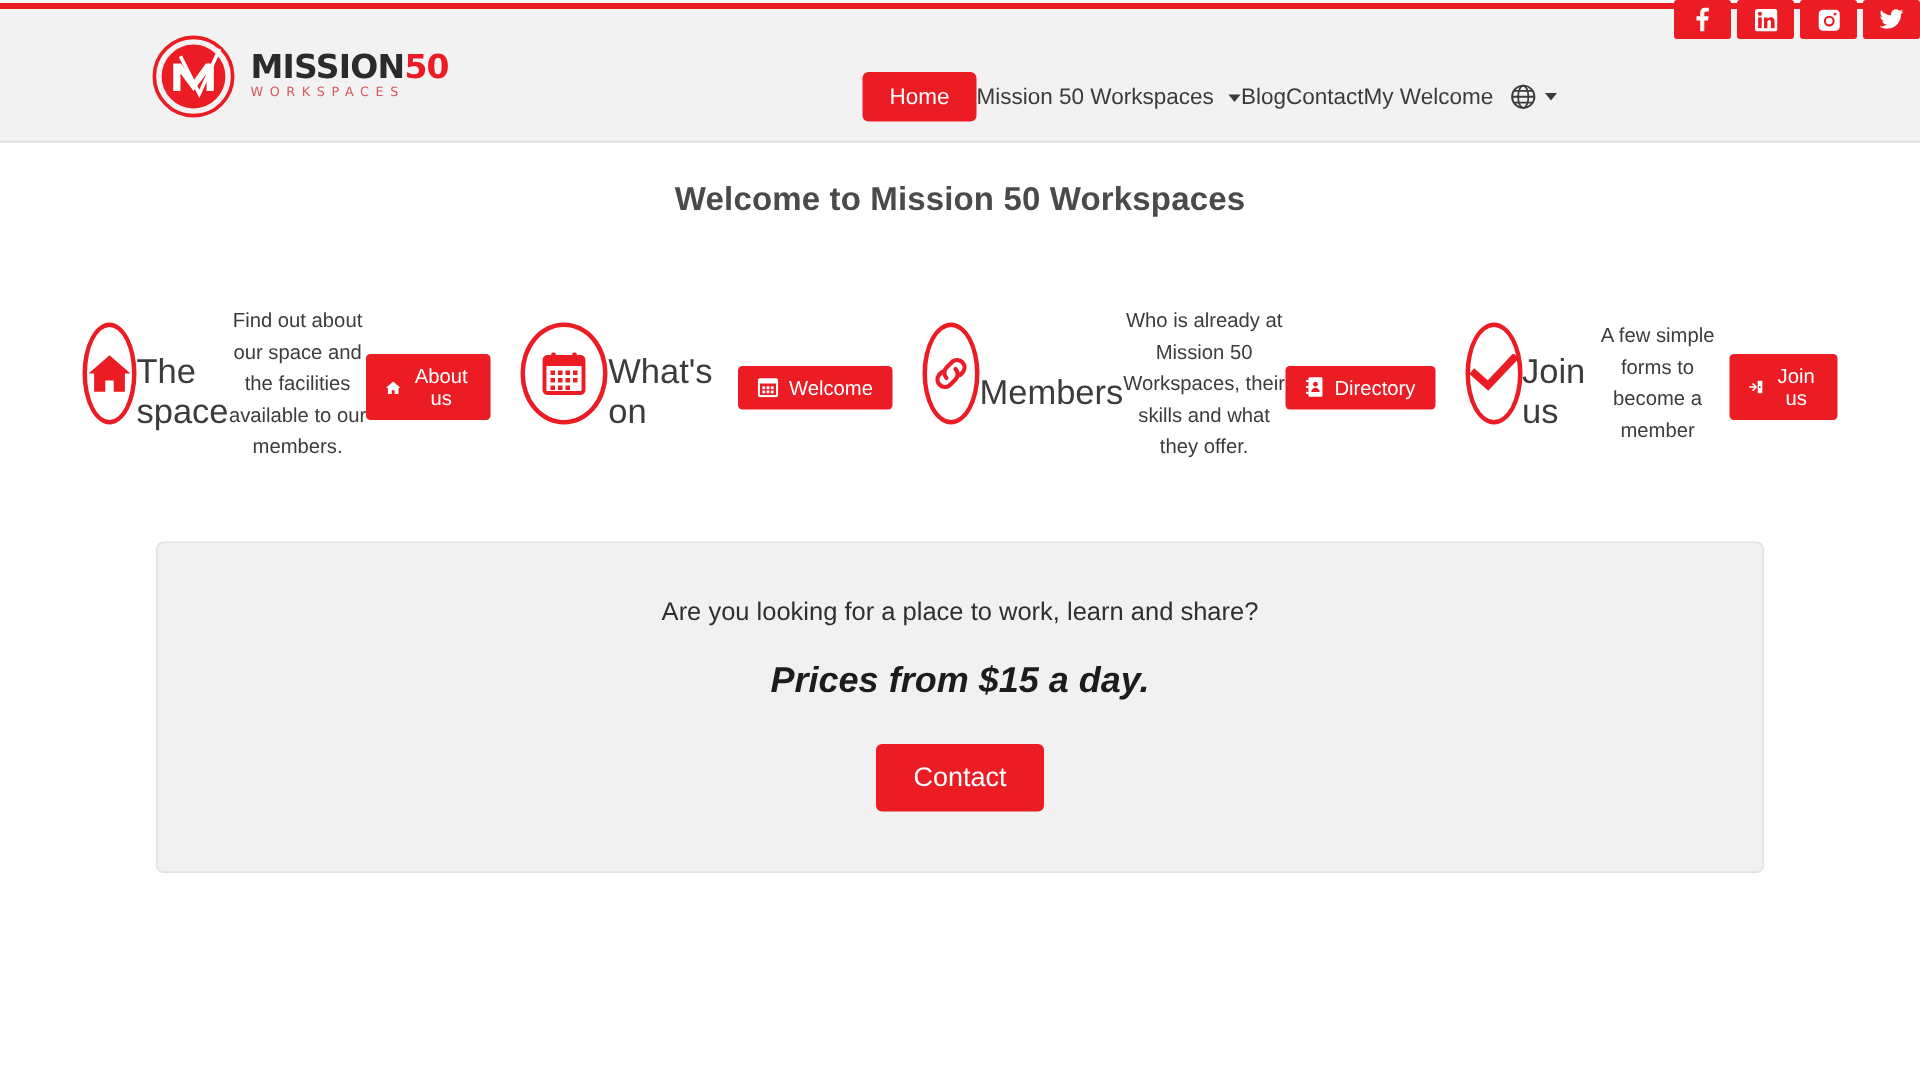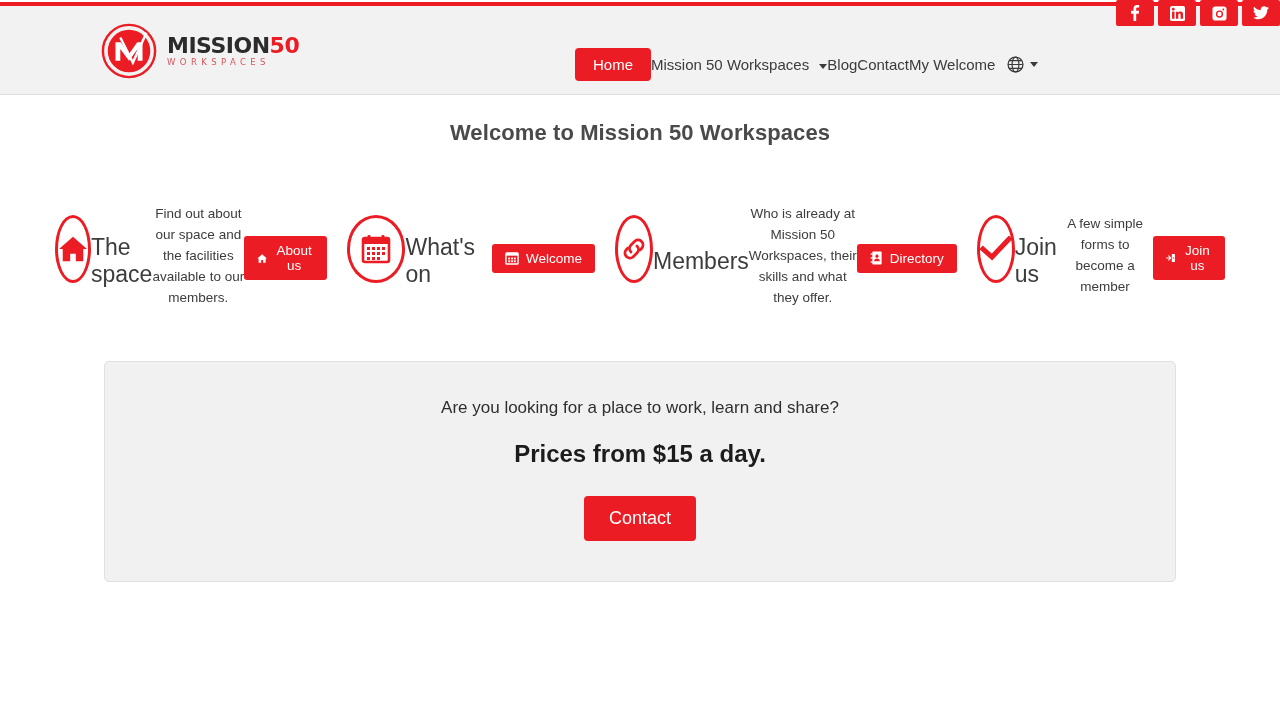--- a/index.html
+++ b/index.html
@@ -192,20 +192,21 @@
   .cta-question {
     font-size: 17px;
     color: #2f2f2f;
     font-weight: normal;
   }
   .cta-price {
     font-size: 24px;
     color: #1c1c1c;
     font-weight: bold;
     margin-top: 22px;
+    font-style: italic;
   }
   .cta-buttons {
     margin-top: 28px;
     display: flex;
     justify-content: center;
     gap: 11px;
   }
   .cta-btn {
     background: #ec1c24;
     color: #ffffff;

